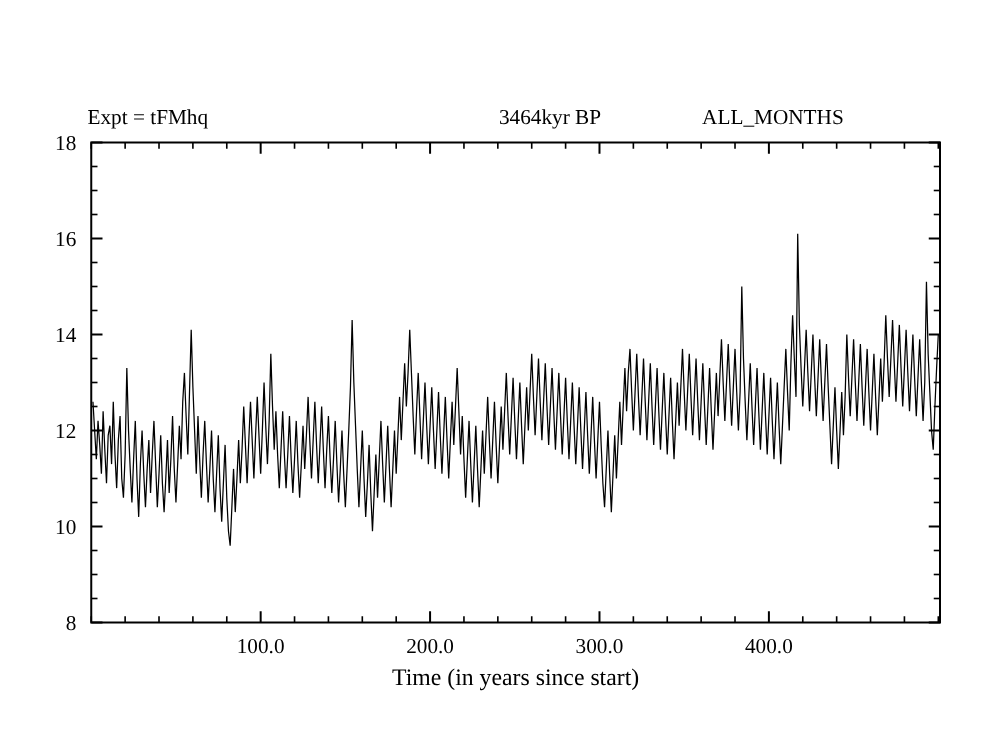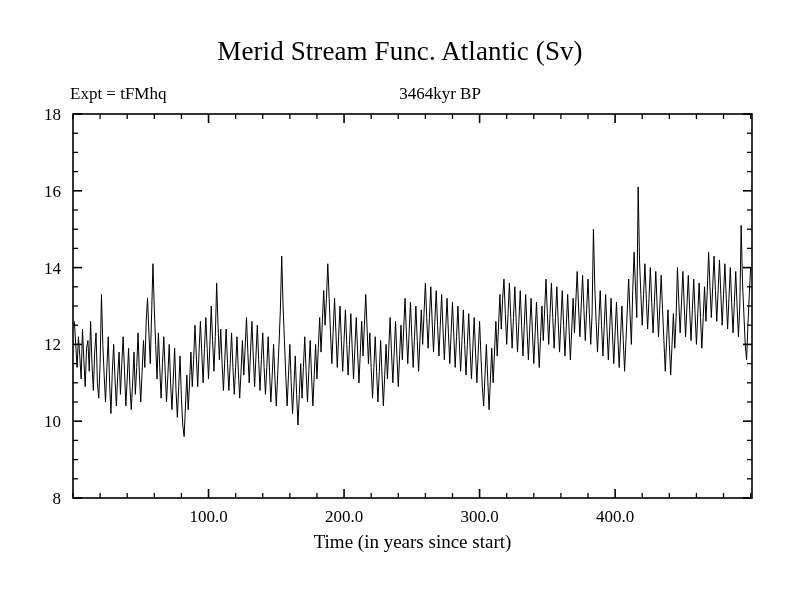--- a/index.html
+++ b/index.html
@@ -25,25 +25,25 @@
 
   .ytick-label{font-size:17px;text-anchor:end;}
   .xtick-label{font-size:17px;text-anchor:middle;}
   .axis-label{font-size:19px;text-anchor:middle;}
 </style>
 </head>
 <body>
 
 <div id="page">
 
-  <div class="title">Merid Stream Func. Atlantic (Sv)</div>
 
   <div class="sub-row">
     <div class="sub-left">Expt = tFMhq</div>
     <div class="sub-center">3464kyr BP</div>
+    <div class="sub-right">ALL_MONTHS</div>
   </div>
 
   <div class="plot-wrap">
     <svg class="plot" id="plot-svg" width="800" height="600">
         <rect x="73" y="114" width="679" height="384" fill="none" stroke="#000" stroke-width="1.6"></rect>
         <line x1="73" y1="498" x2="82" y2="498" stroke="#000" stroke-width="1.6"></line>
         <line x1="752" y1="498" x2="743" y2="498" stroke="#000" stroke-width="1.6"></line>
         <line x1="73" y1="421.2" x2="82" y2="421.2" stroke="#000" stroke-width="1.6"></line>
         <line x1="752" y1="421.2" x2="743" y2="421.2" stroke="#000" stroke-width="1.6"></line>
         <line x1="73" y1="344.4" x2="82" y2="344.4" stroke="#000" stroke-width="1.6"></line>

